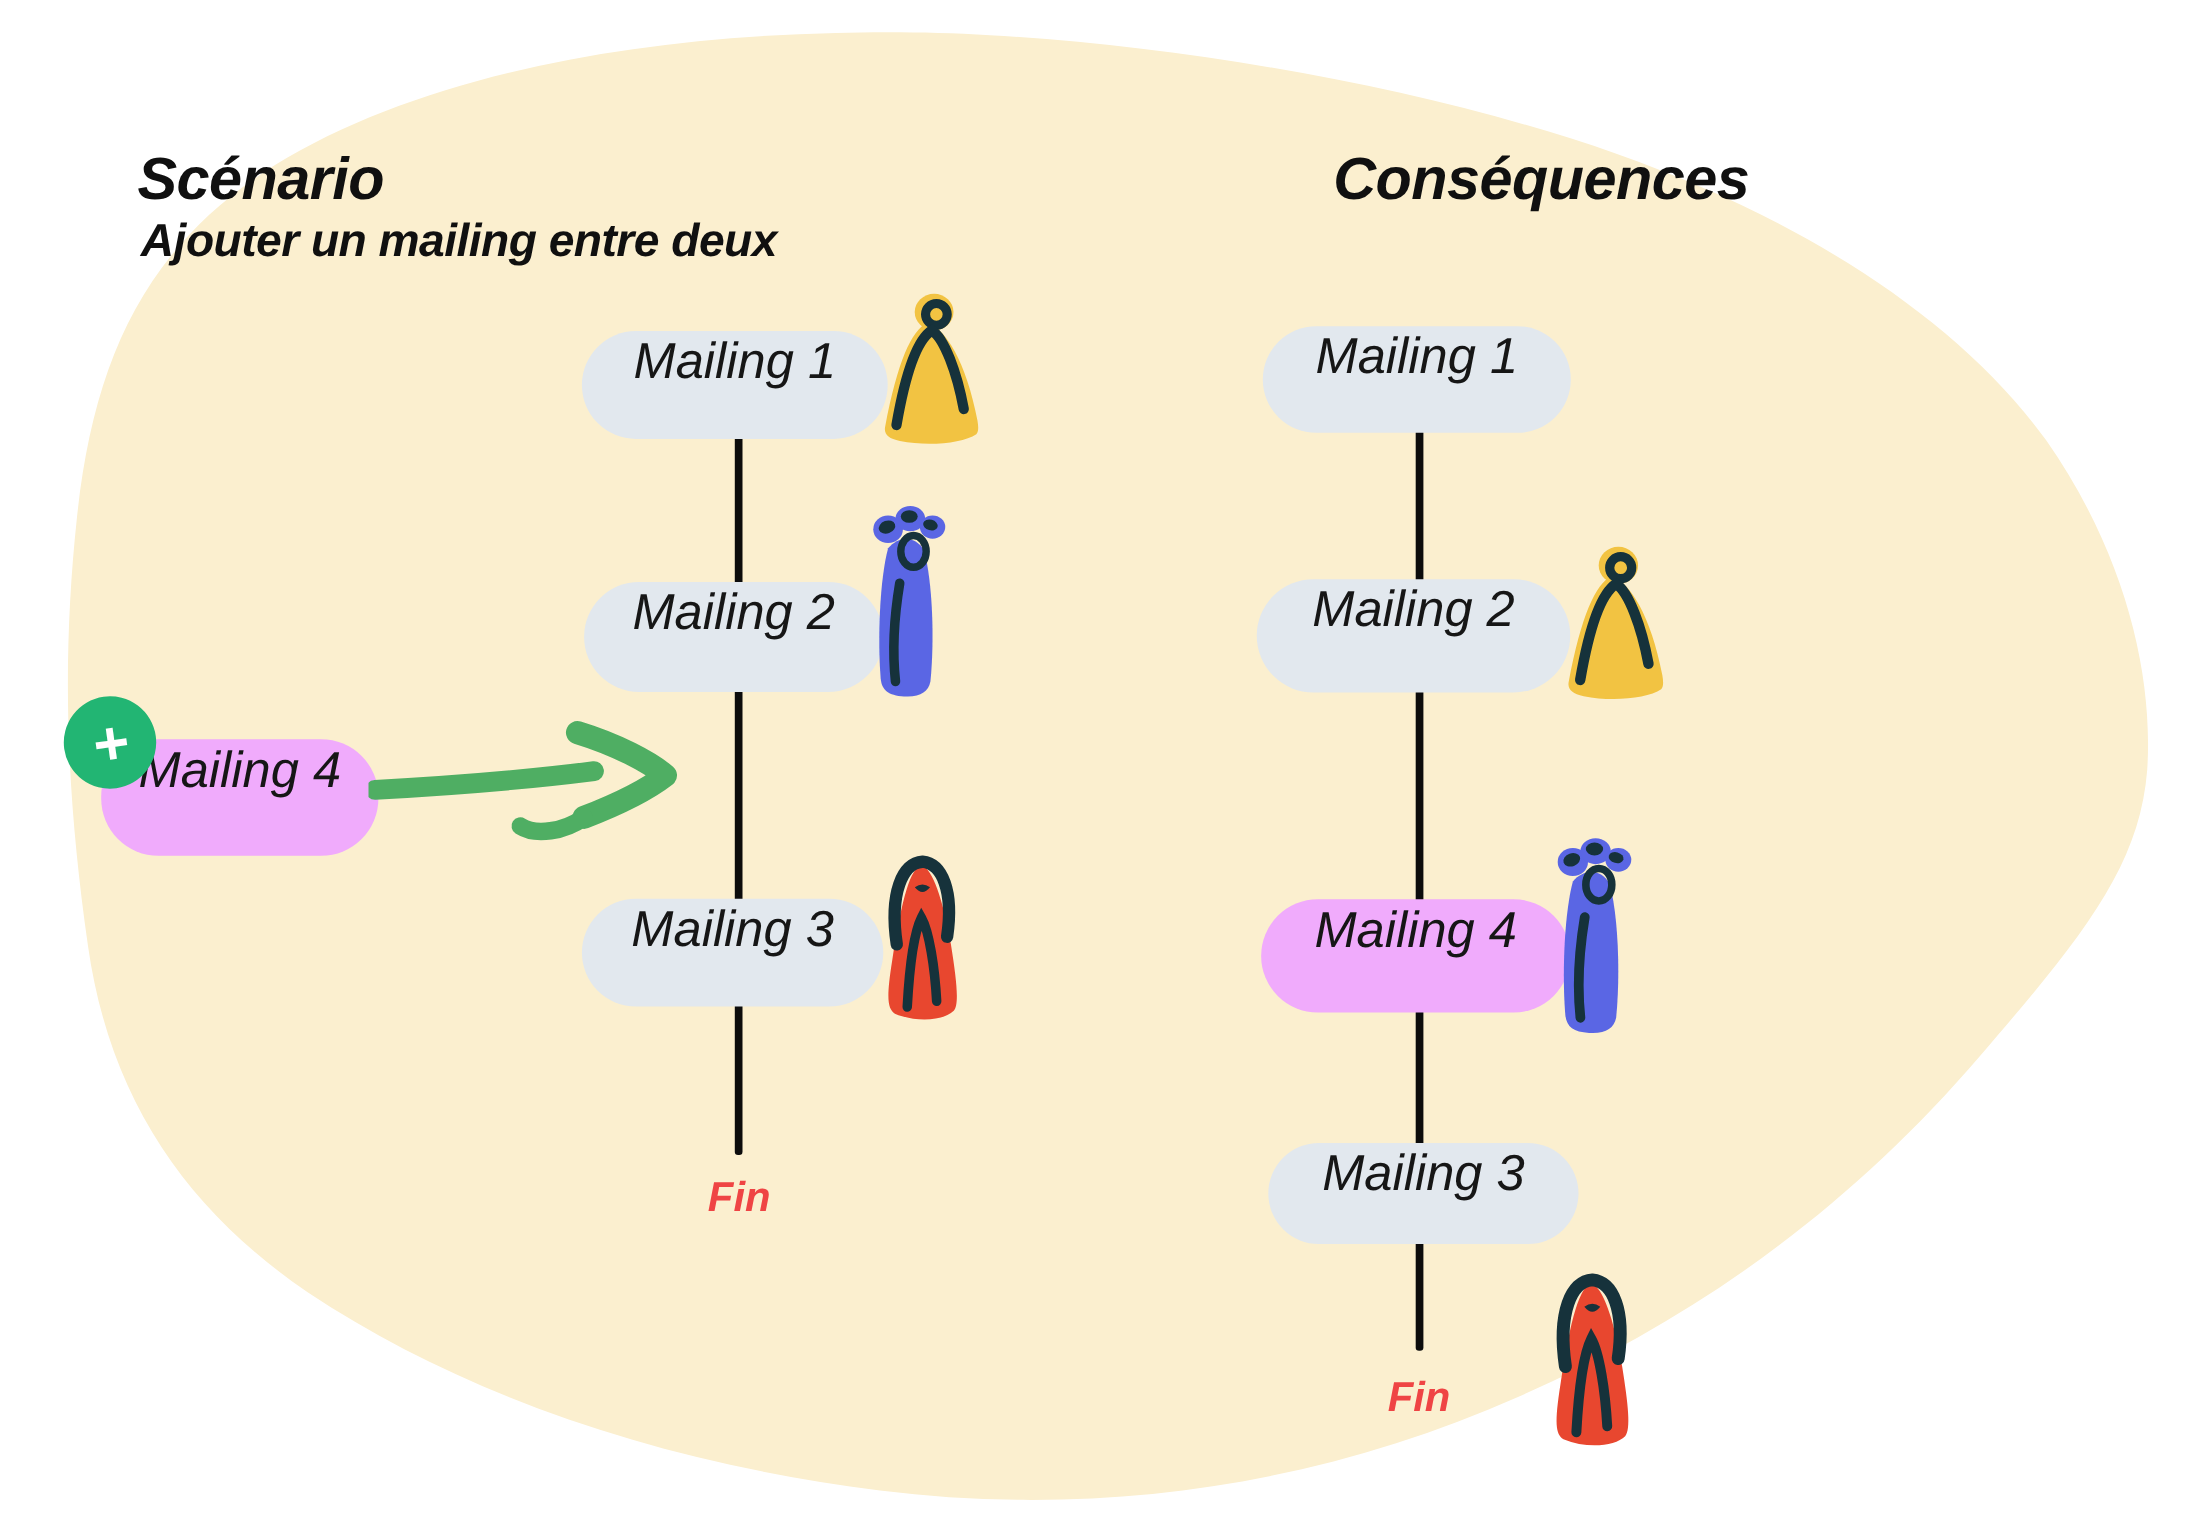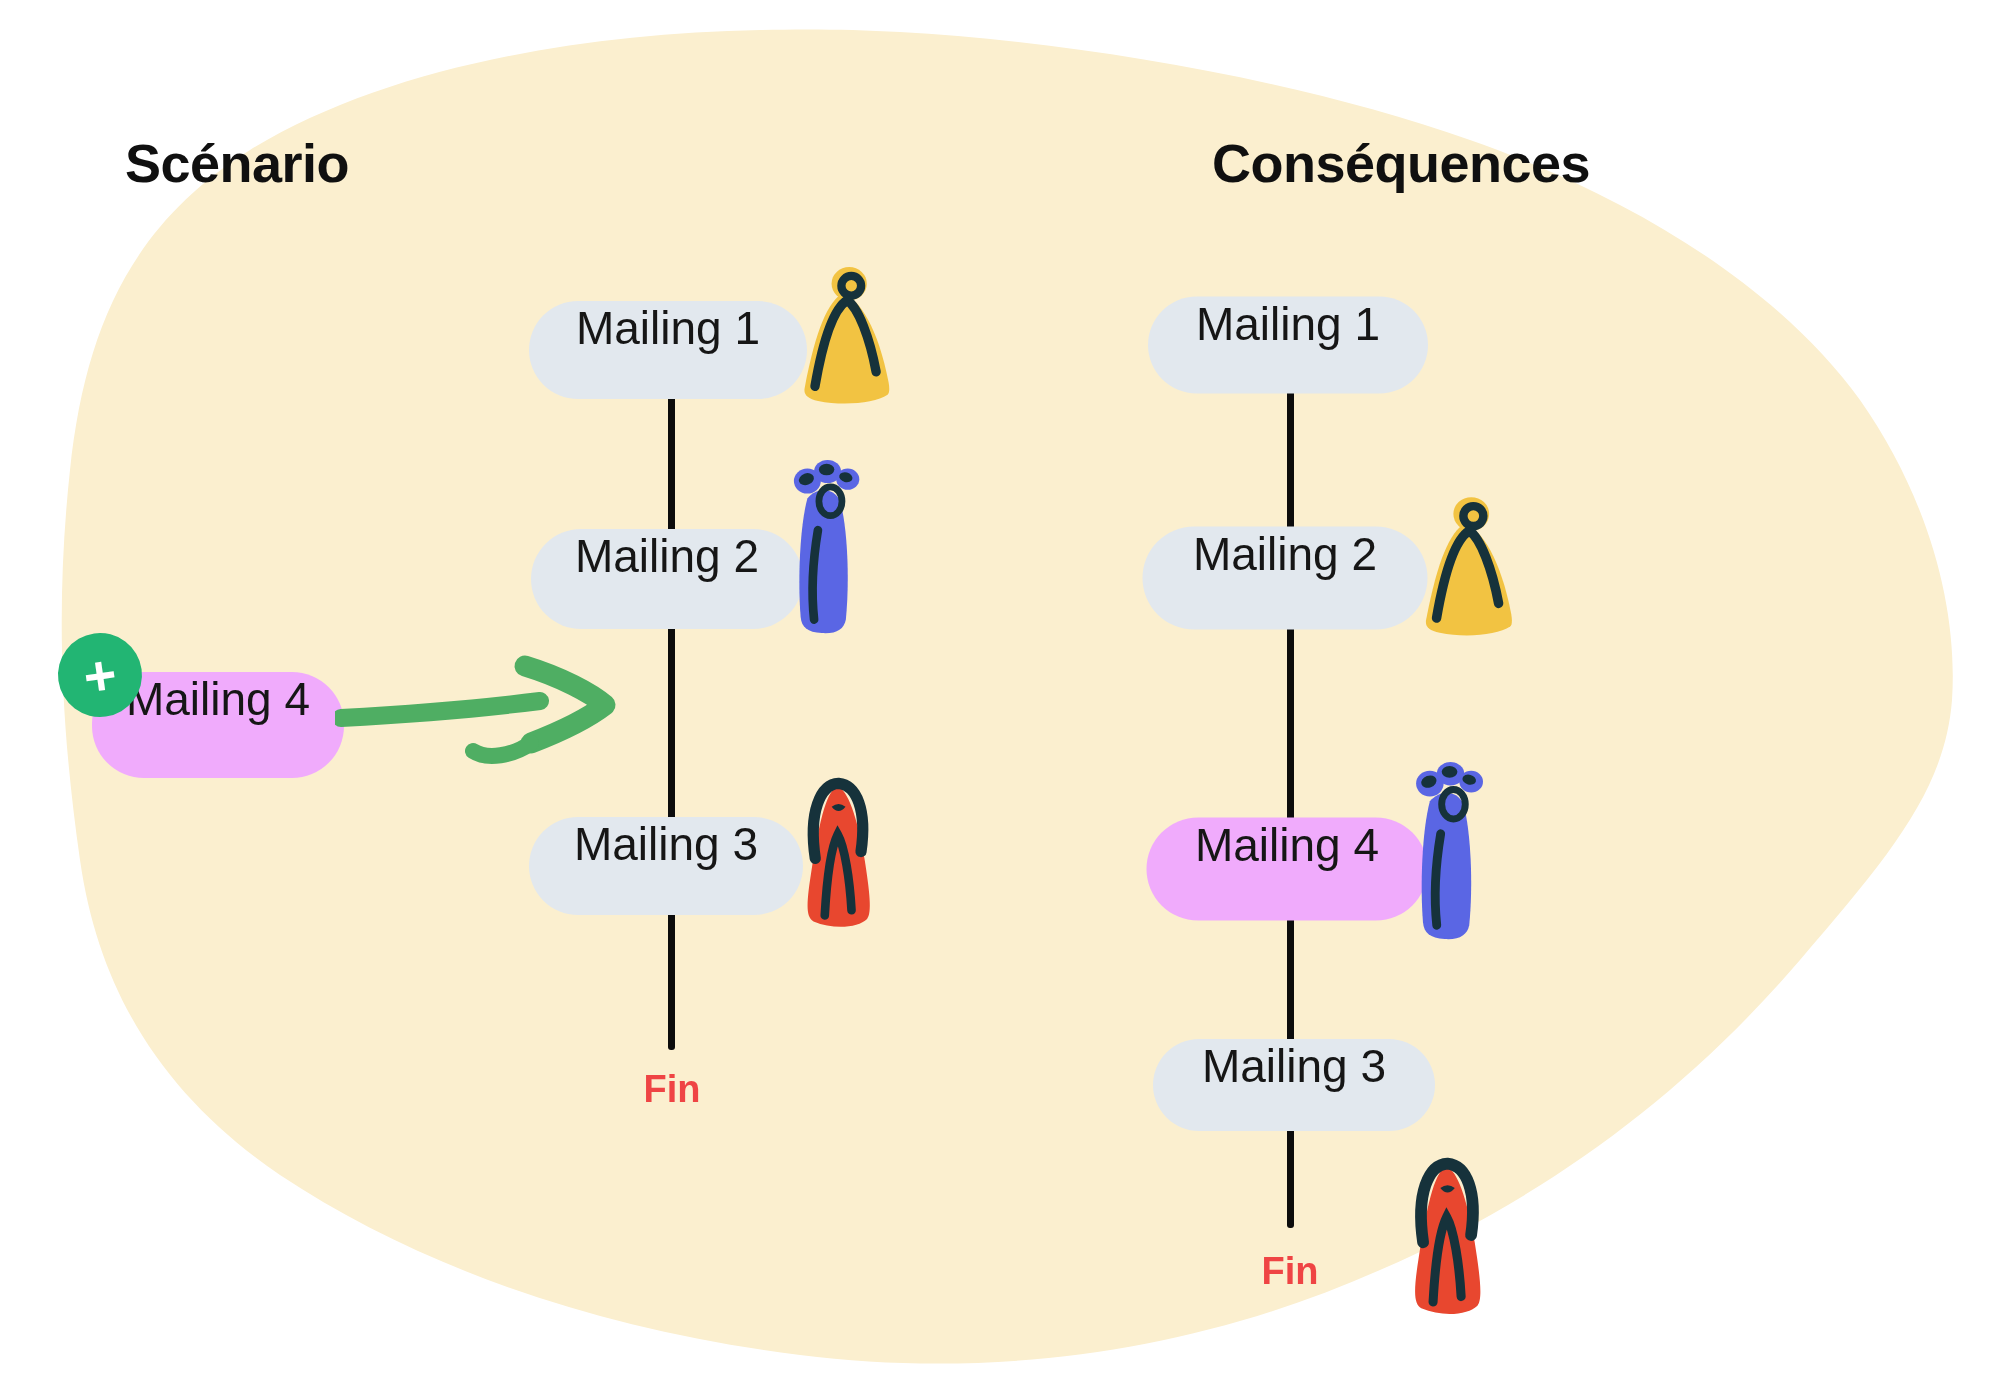--- a/index.html
+++ b/index.html
@@ -6,21 +6,21 @@
   .canvas{
     position:relative;
     width:2000px;height:1400px;
     background:#ffffff;
     overflow:hidden;
     font-family:"Liberation Sans", sans-serif;
     color:#121212;
   }
   svg.blob{position:absolute;inset:0;z-index:0;}
 
-  .panel{position:absolute;inset:0;}
+  .panel{position:absolute;inset:0;font-style:italic;}
 
   .big-title{
     position:absolute;z-index:4;
     font-size:54px;font-weight:700;color:#101010;
     letter-spacing:-0.5px;line-height:1.0;
   }
   .sub-title{
     position:absolute;z-index:4;
     font-size:42px;font-weight:700;color:#101010;
     letter-spacing:-0.5px;line-height:1.0;
@@ -77,20 +77,21 @@
       C 1890 855 1945 790 1952 700
       C 1958 610 1930 500 1860 400
       C 1780 290 1640 200 1470 140
       C 1300 80 1080 42 900 32
       C 850 29 800 29 760 30 Z"></path>
   </svg>
 
   <section class="panel">
 
     <h1 class="big-title" style="left:125px;top:100px;">Scénario</h1>
+    <h2 class="sub-title" style="left:128px;top:163px;">Ajouter un mailing entre deux</h2>
 
     <div class="vline" style="left:668px;top:350px;height:700px;"></div>
 
     <div class="pill" style="left:668px;top:350px;width:278px;height:98px;">
       <span>Mailing 1</span>
     </div>
 
     <div class="pill" style="left:667px;top:579px;width:272px;height:100px;">
       <span>Mailing 2</span>
     </div>

